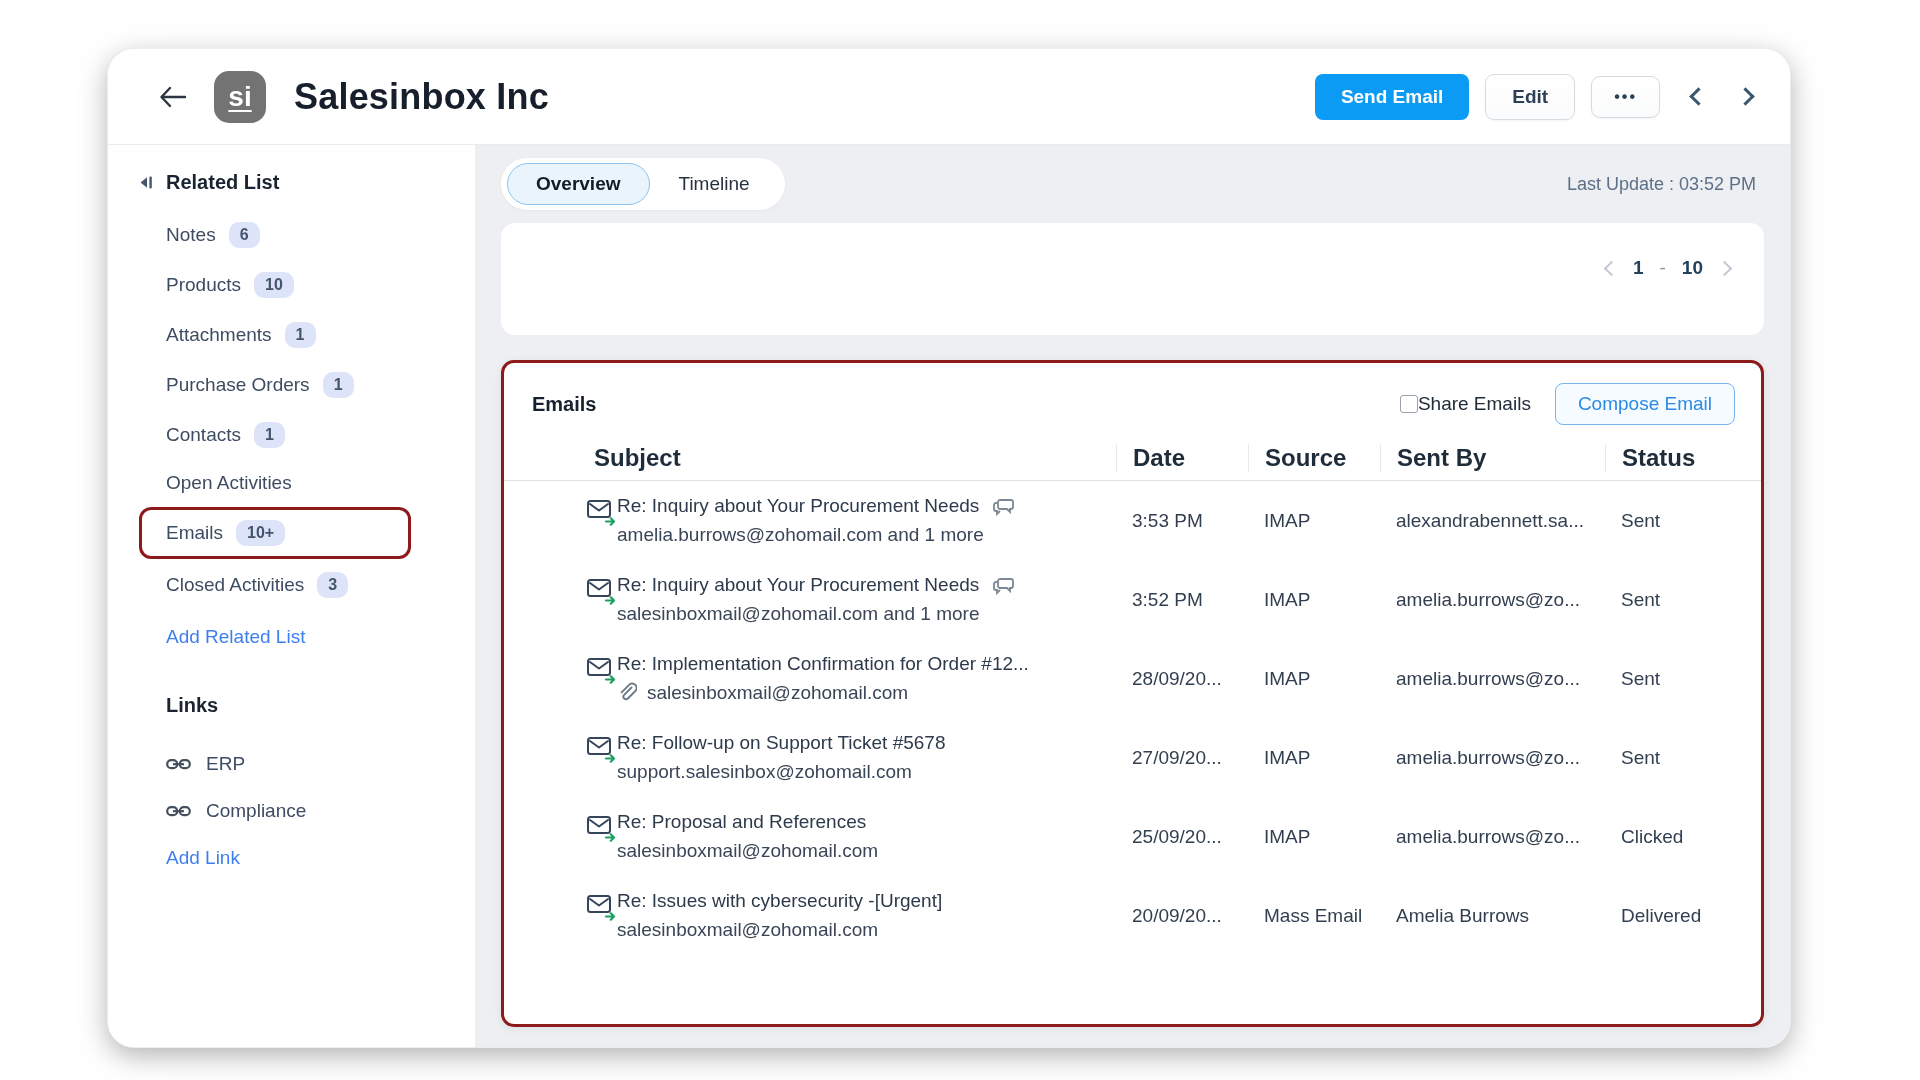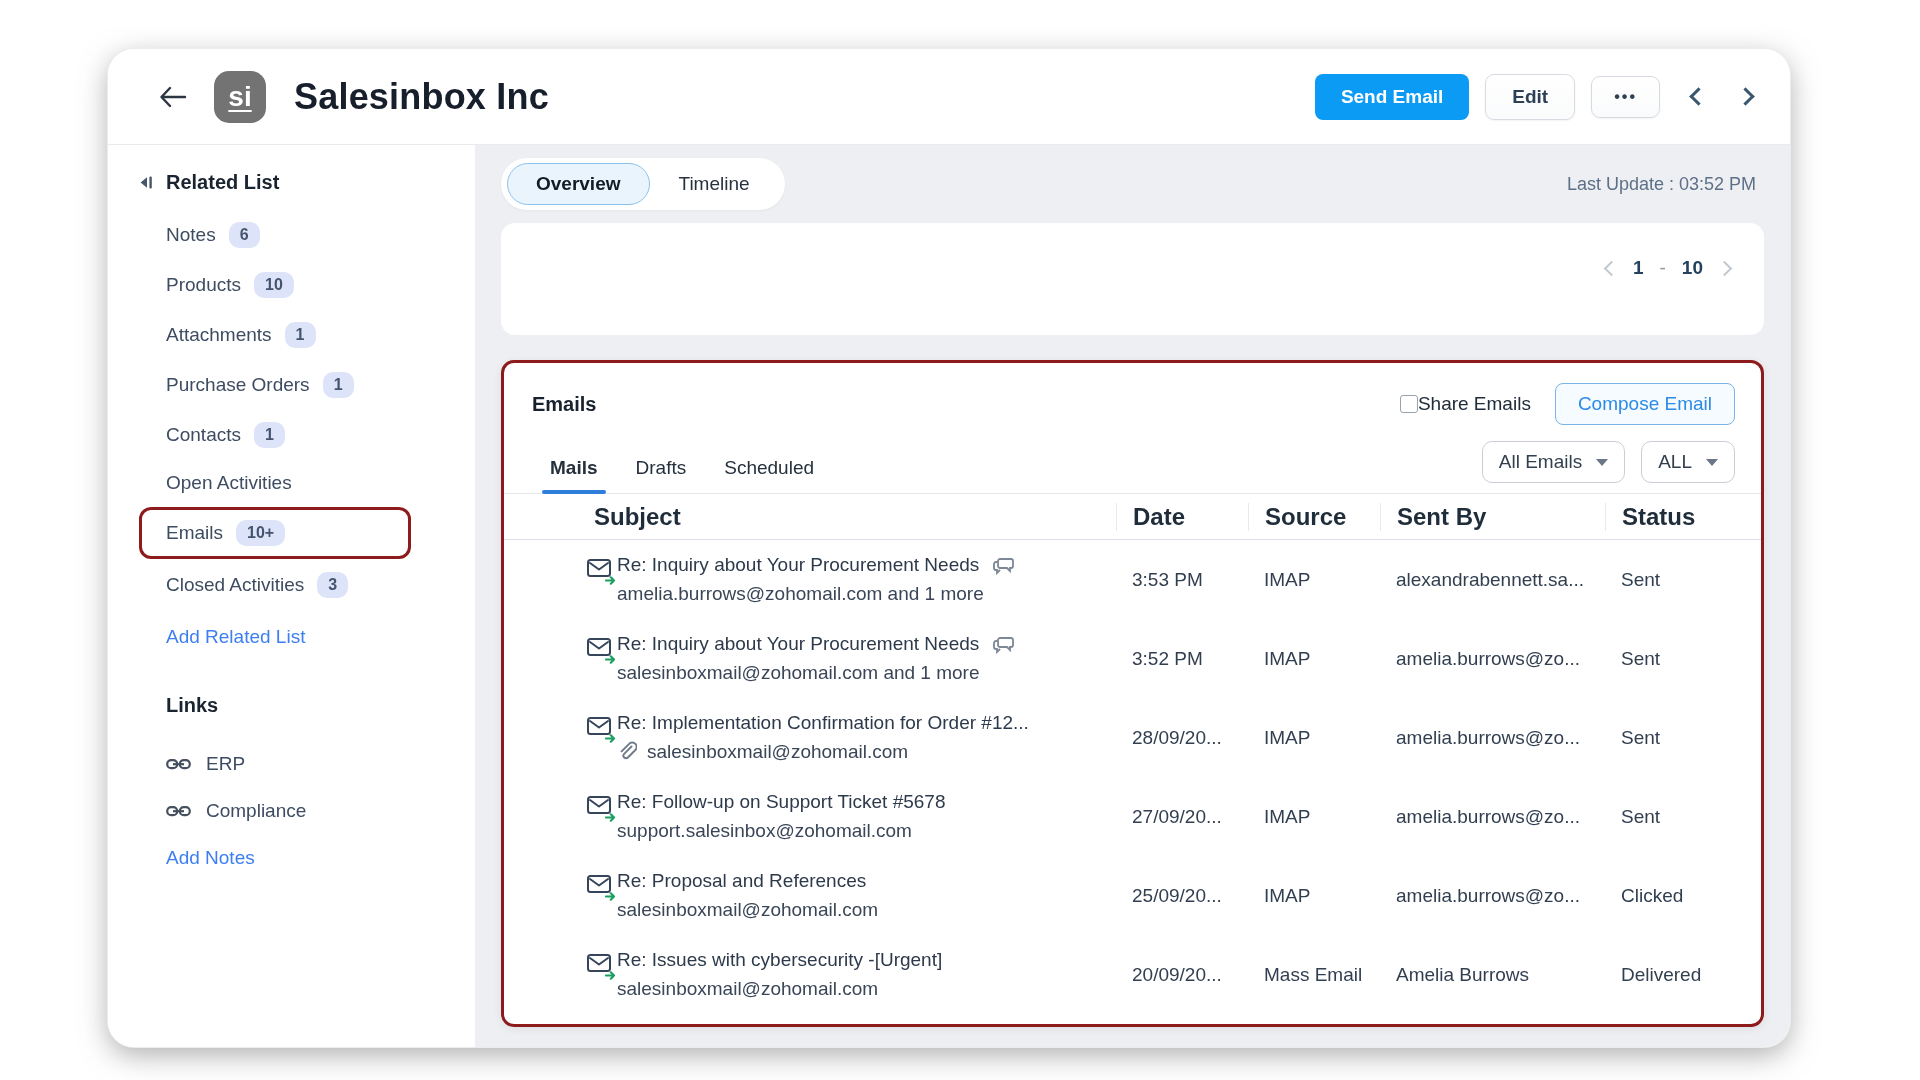--- a/index.html
+++ b/index.html
@@ -184,21 +184,21 @@
         <span>
           <svg width="25" height="16" viewBox="0 0 25 16" fill="none" stroke="#45505e" stroke-width="2.2">
             <rect x="1.2" y="4.2" width="10" height="8" rx="4"></rect>
               <rect x="13.8" y="4.2" width="10" height="8" rx="4"></rect>
               <line x1="7" y1="8.2" x2="18" y2="8.2"></line>
           </svg>
         </span>
         <span>Compliance</span>
       </div>
 
-      <span class="blue-link">Add Notes</span>
+      <span class="blue-link">Add Link</span>
     </div>
 
     <div class="main">
 
       <div class="main-top">
         <div class="tabs-pill">
           <div class="tab active">Overview</div>
           <div class="tab">Timeline</div>
         </div>
         <div class="last-update">Last Update : 03:52 PM</div>
@@ -220,35 +220,20 @@
           <div class="card-title">Emails</div>
           <div class="head-right">
             <div class="share">
               <span class="checkbox"></span>
               <span>Share Emails</span>
             </div>
             <button class="compose-btn">Compose Email</button>
           </div>
         </div>
 
-        <div class="tabs-row">
-          <div class="etab active">Mails</div>
-          <div class="etab">Drafts</div>
-          <div class="etab">Scheduled</div>
-          <div class="filters">
-            <div class="dropdown">
-              <span>All Emails</span>
-              <span class="caret"></span>
-            </div>
-            <div class="dropdown">
-              <span>ALL</span>
-              <span class="caret"></span>
-            </div>
-          </div>
-        </div>
 
         <div class="grid table-head">
           <div class="th first">Subject</div>
           <div class="th">Date</div>
           <div class="th">Source</div>
           <div class="th">Sent By</div>
           <div class="th">Status</div>
         </div>
 
         <div class="rows" id="email-rows">

